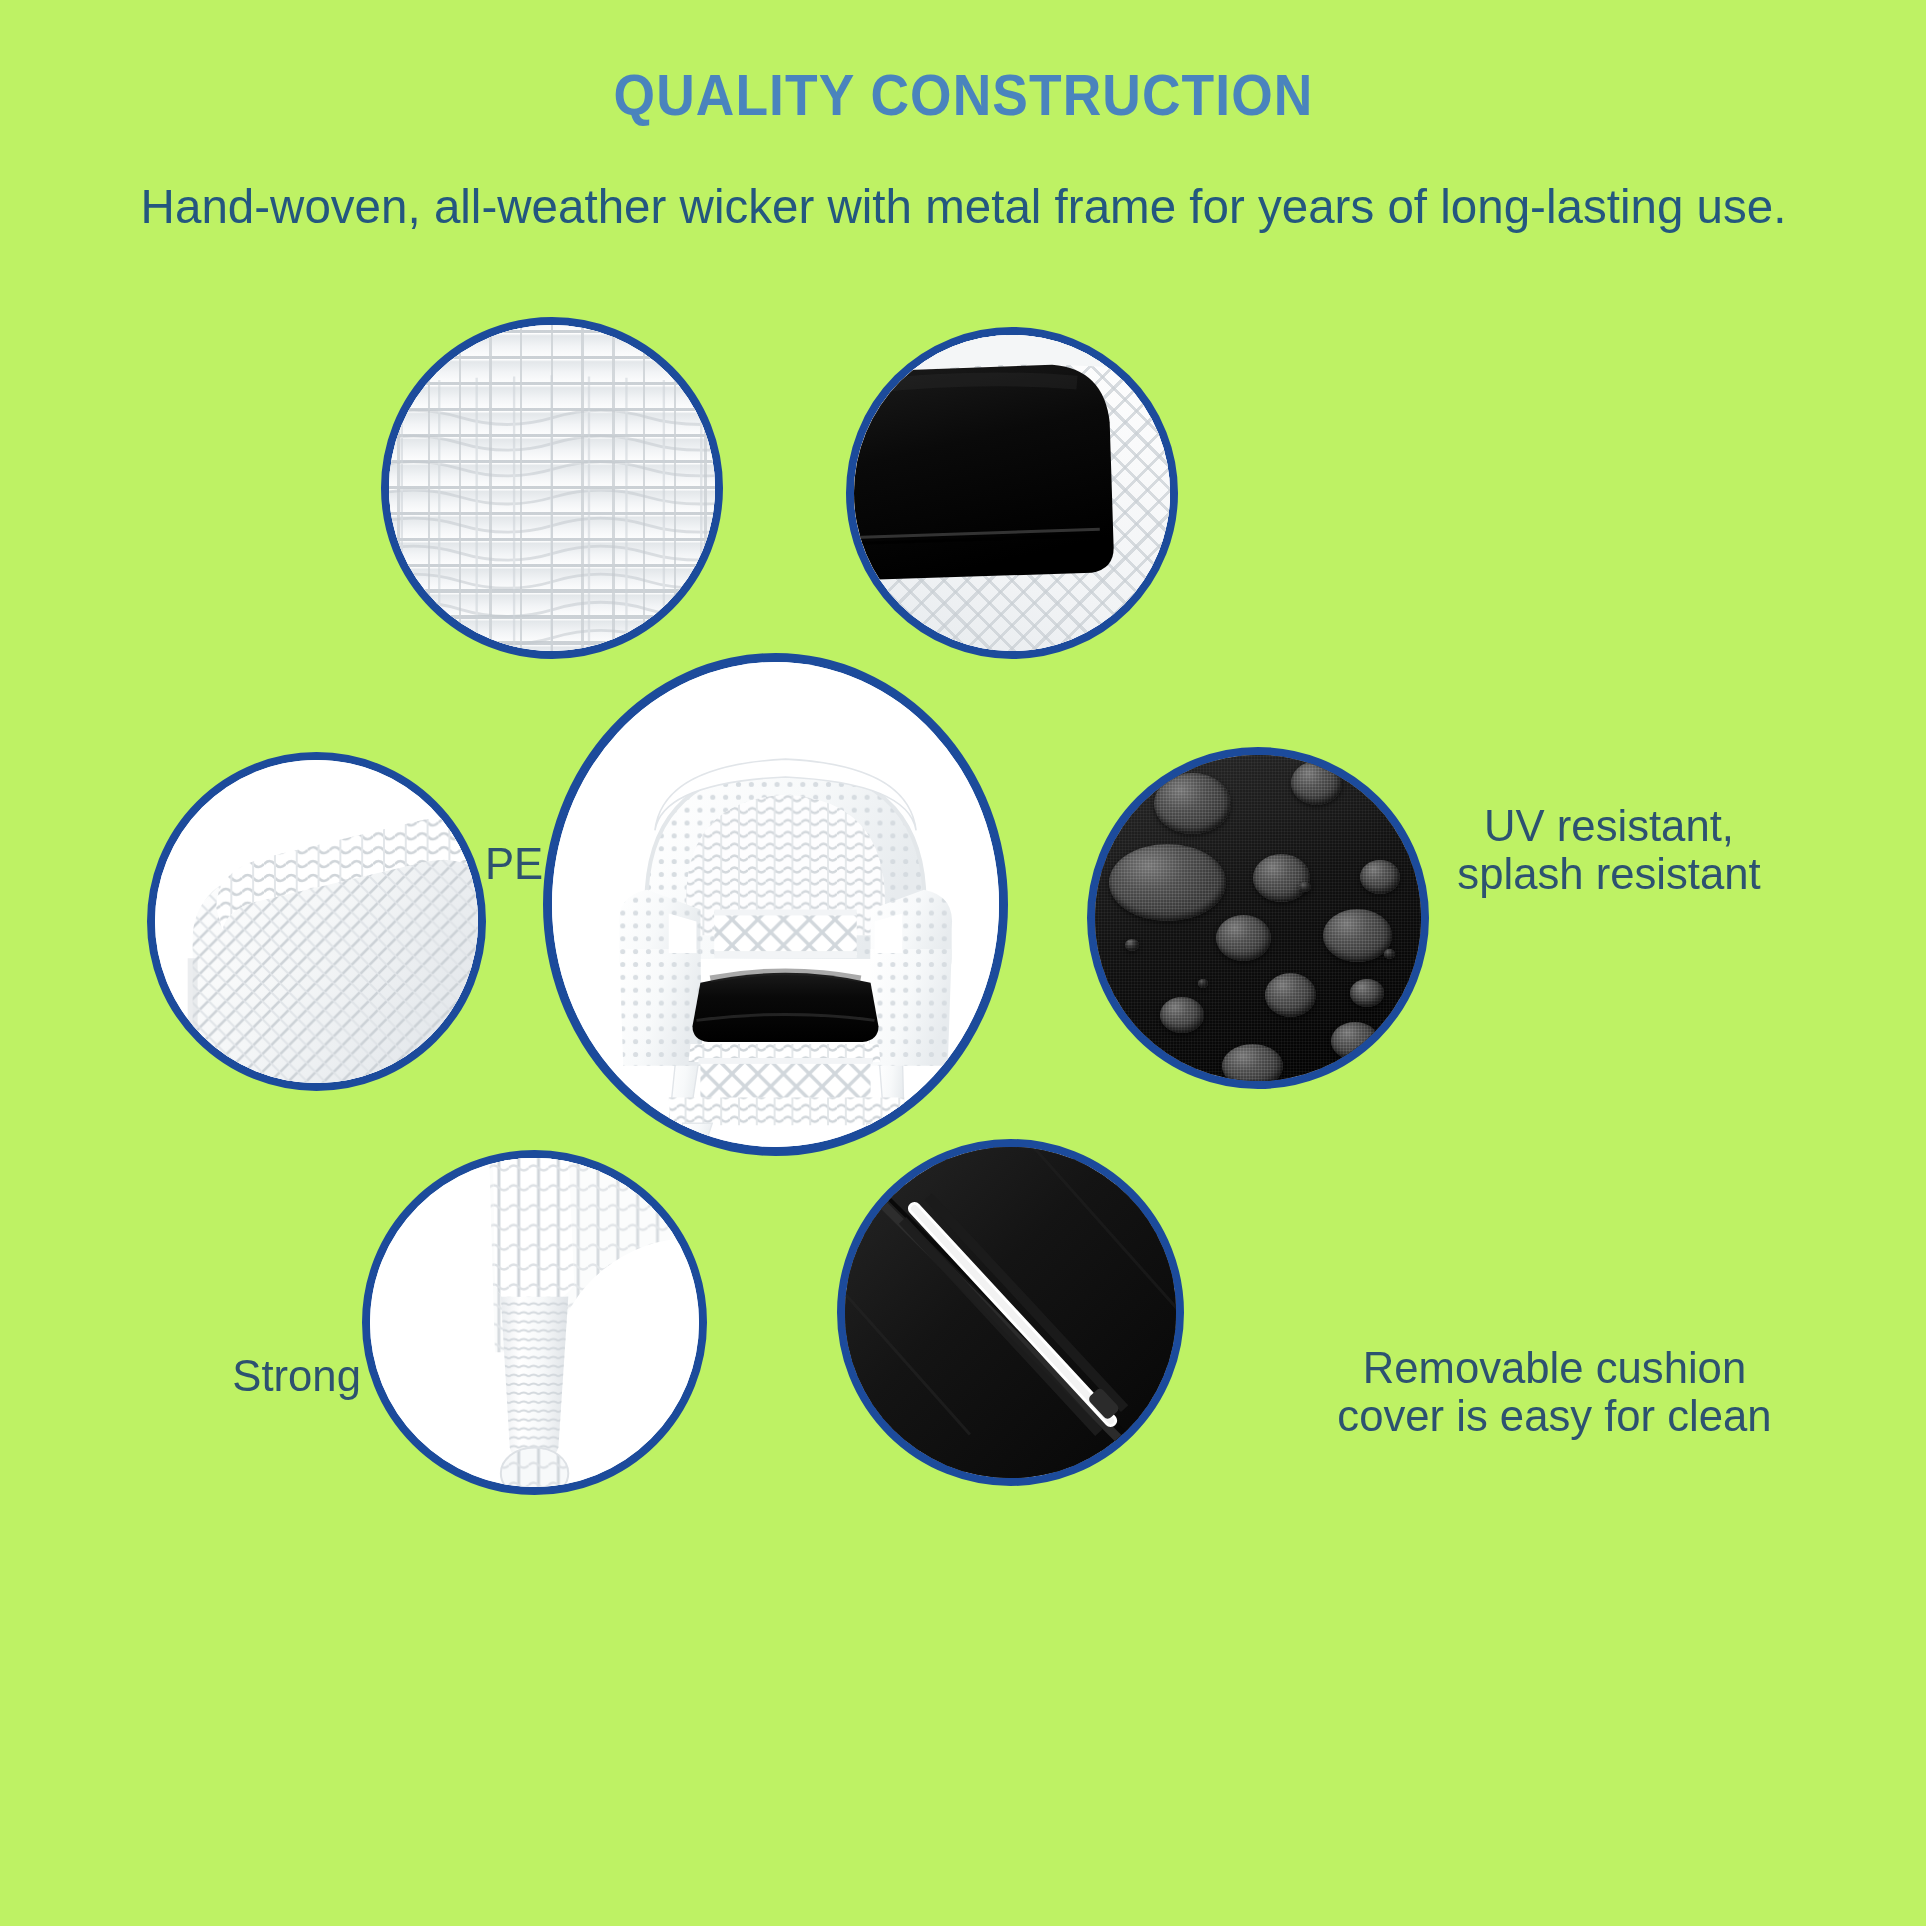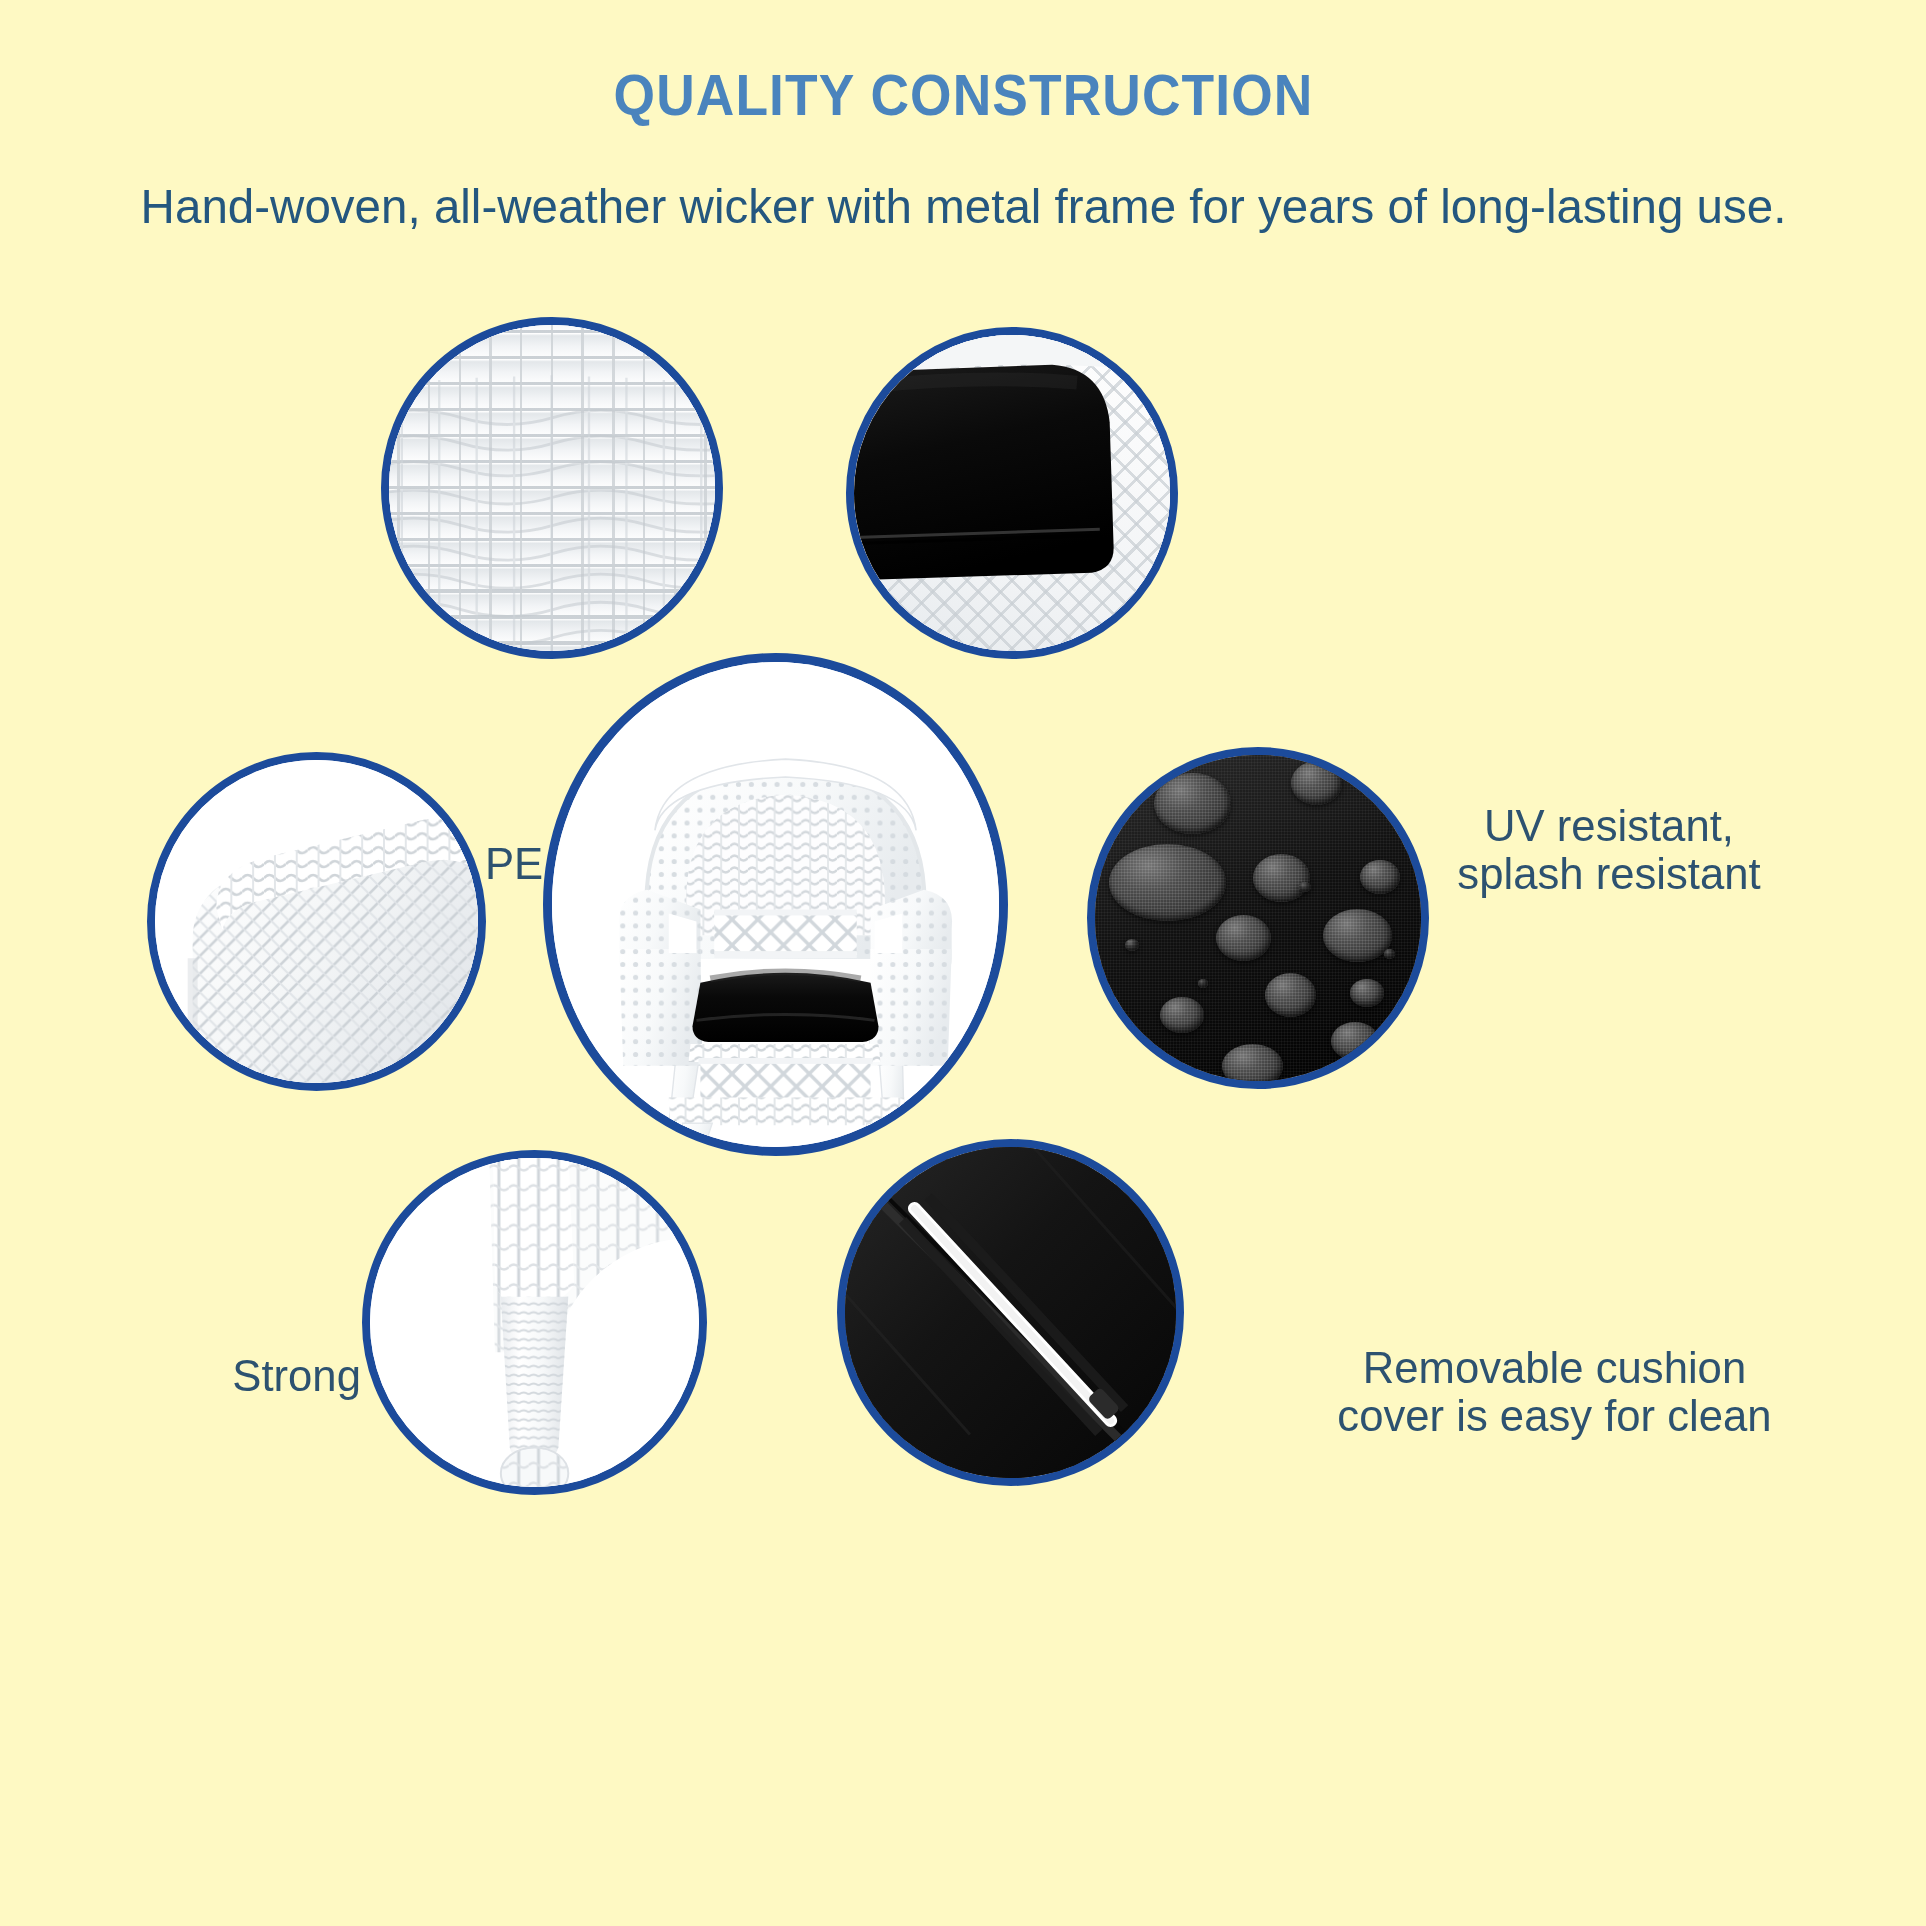--- a/index.html
+++ b/index.html
@@ -5,21 +5,21 @@
   * { box-sizing: border-box; margin: 0; padding: 0; }
   html, body {
     width: 1927px; height: 1927px;
     background: #ffffff;
     font-family: "Liberation Sans", "DejaVu Sans", sans-serif;
     overflow: hidden;
   }
   #page {
     position: relative;
     width: 1927px; height: 1927px;
-    background: #fef9c3;
+    background: #bef264;
   }
 
   
   .title {
     position: absolute;
     top: 61px; left: 0; width: 1927px;
     text-align: center;
     font-size: 58px;
     font-weight: 700;
     letter-spacing: 1.2px;

